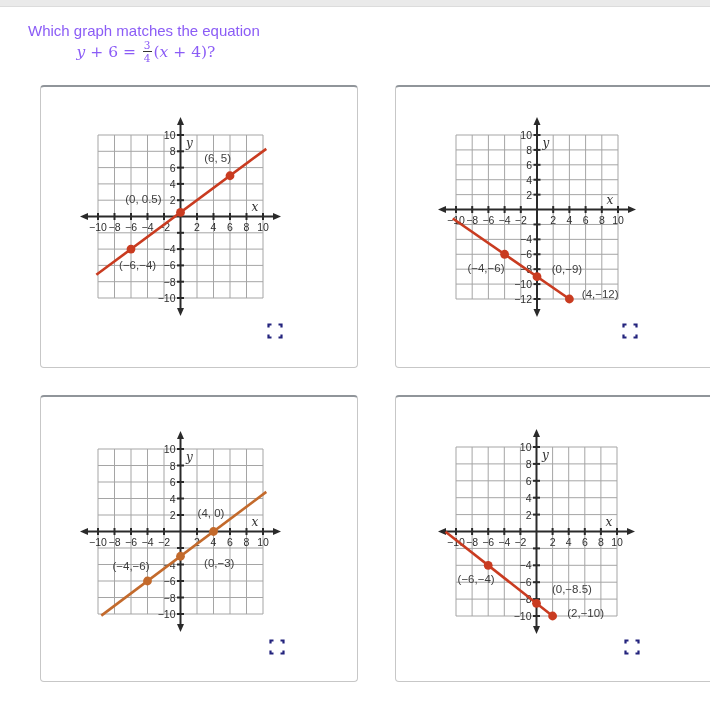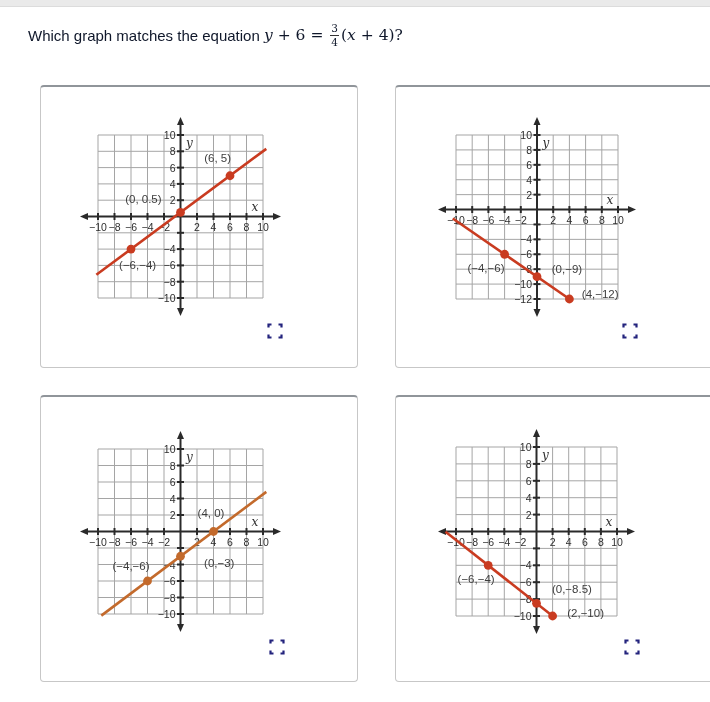--- a/index.html
+++ b/index.html
@@ -7,21 +7,21 @@
     width:710px;height:702px;position:relative;overflow:hidden;
     background:#ffffff;font-family:"Liberation Sans",sans-serif;
   }
   .topstrip{
     position:absolute;left:0;top:0;width:710px;height:6px;
     background:#eaeaea;border-bottom:1px solid #dcdcdc;
   }
   .question{
     position:absolute;left:28px;top:22px;height:26px;
     display:flex;align-items:center;
-    font-size:15px;color:#0f172a;
+    font-size:15px;color:#8b5cf6;flex-direction:column;
   }
   .question span{white-space:pre}
   .math{
     font-family:"DejaVu Serif",serif;font-size:15.5px;
     display:inline-flex;align-items:center;
   }
   .mi{font-style:italic}
   .frac{
     display:inline-flex;flex-direction:column;align-items:center;
     font-size:10.5px;line-height:1.15;margin:0 2px;

